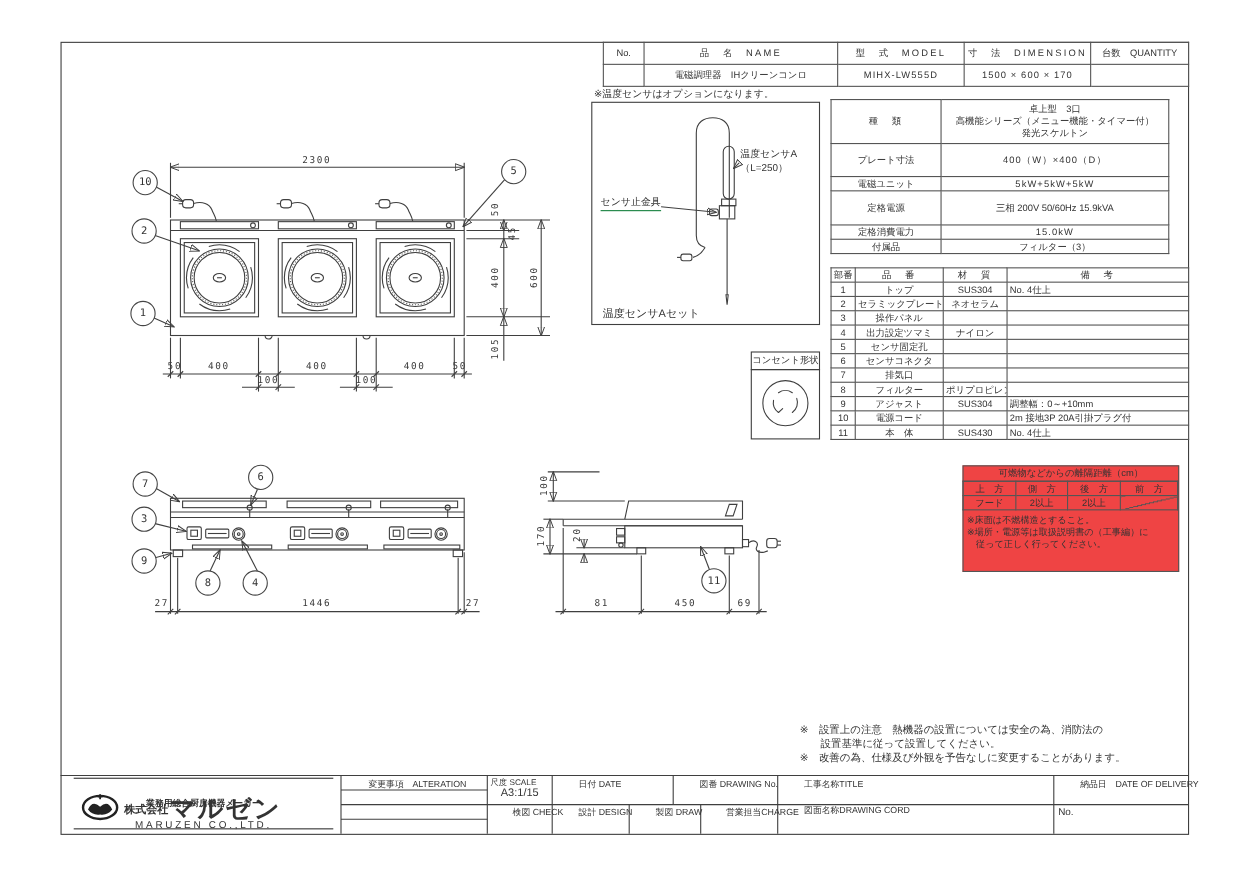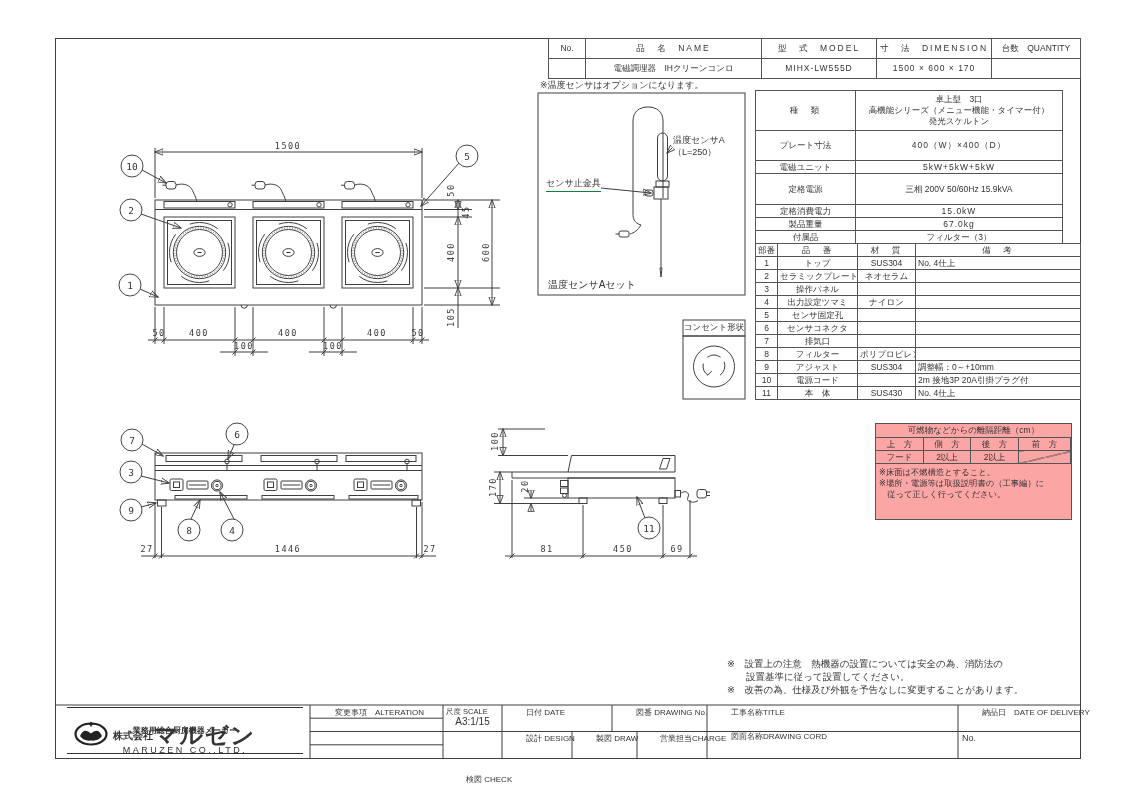--- a/index.html
+++ b/index.html
@@ -16,21 +16,21 @@
   .bal{position:absolute;z-index:3;width:21px;height:21px;border:1.2px solid #454545;border-radius:50%;
        background:#fff;display:flex;align-items:center;justify-content:center;
        font-family:"DejaVu Sans Mono",monospace;font-size:9.5px;color:#333;transform:translate(-50%,-50%);}
   table.t{border-collapse:collapse;table-layout:fixed;}
   table.t td{border:1px solid #555;font-size:8.5px;color:#333;padding:0 2px;overflow:hidden;
              white-space:nowrap;text-align:center;vertical-align:middle;line-height:11px;}
   .lsp{letter-spacing:2px;}
   .pre{white-space:pre-line;}
   .lbl{position:absolute;z-index:2;font-size:9px;color:#333;white-space:nowrap;}
   .small{font-size:8px;margin-left:20px;}
-  .clr-box{position:absolute;z-index:2;border:1px solid #555;background:#fca5a5;}
+  .clr-box{position:absolute;z-index:2;border:1px solid #555;background:#ef4444;}
   .diag{background:linear-gradient(to bottom right,transparent 48%,#555 48%,#555 52%,transparent 52%);}
 </style>
 </head>
 <body>
 
 <div class="page">
 
 <svg class="linework" width="1129" height="798">
   <defs>
     <pattern id="vent" width="3.2" height="7" patternUnits="userSpaceOnUse">
@@ -357,24 +357,20 @@
           <td>電磁ユニット</td>
           <td style="letter-spacing:1px">5kW+5kW+5kW</td>
         </tr>
   <tr style="height:31px">
           <td>定格電源</td>
           <td>三相 200V 50/60Hz 15.9kVA</td>
         </tr>
   <tr style="height:13px">
           <td>定格消費電力</td>
           <td style="letter-spacing:1px">15.0kW</td>
-        </tr>
-  <tr style="height:13px">
-          <td>製品重量</td>
-          <td style="letter-spacing:1px">67.0kg</td>
         </tr>
   <tr style="height:13px">
           <td>付属品</td>
           <td>フィルター（3）</td>
         </tr>
 </tbody>
     </table>
 
 <table class="t ov" style="left:755px;top:243px;width:325px;">
   <colgroup>
@@ -504,28 +500,28 @@
 <span class="ov" style="left:113px;top:729px;font-size:10px;font-weight:bold;">株式会社</span>
 <span class="ov" style="left:154px;top:720px;font-size:23px;font-weight:900;letter-spacing:2px;">マルゼン</span>
 <div class="ov" style="left:67px;top:745px;width:236px;text-align:center;font-size:9px;letter-spacing:2.5px;">MARUZEN CO.,LTD.</div>
 <span class="ov small" style="left:315px;top:707px;">変更事項　ALTERATION</span>
 <span class="ov" style="left:446px;top:707px;font-size:7.5px;">尺度 SCALE</span>
 <div class="ov" style="left:443px;top:716px;width:59px;text-align:center;font-size:10px;">A3:1/15</div>
 <span class="ov small" style="left:506px;top:707px;">日付 DATE</span>
 <span class="ov small" style="left:616px;top:707px;">図番 DRAWING No.</span>
 <span class="ov small" style="left:711px;top:707px;">工事名称TITLE</span>
 <span class="ov small" style="left:962px;top:707px;">納品日　DATE OF DELIVERY</span>
-<span class="ov small" style="left:446px;top:774px;">検図 CHECK</span>
+<span class="ov small" style="left:446px;top:733px;">検図 CHECK</span>
 <span class="ov small" style="left:506px;top:733px;">設計 DESIGN</span>
 <span class="ov small" style="left:576px;top:733px;">製図 DRAW</span>
 <span class="ov small" style="left:640px;top:733px;">営業担当CHARGE</span>
 <span class="ov small" style="left:711px;top:731px;text-align:right;">図面名称DRAWING CORD</span>
 <span class="ov" style="left:962px;top:733px;font-size:9px;">No.</span>
 
-<span class="dim" style="left:288px;top:146px;">1500</span>
+<span class="dim" style="left:288px;top:146px;">2300</span>
 <span class="dim v" style="left:451px;top:190px;">50</span>
 <span class="dim v" style="left:466px;top:212px;">45</span>
 <span class="dim v" style="left:451px;top:252px;">400</span>
 <span class="dim v" style="left:486px;top:252px;">600</span>
 <span class="dim v" style="left:451px;top:317px;">105</span>
 <span class="dim" style="left:159px;top:333px;">50</span>
 <span class="dim" style="left:199px;top:333px;">400</span>
 <span class="dim" style="left:288px;top:333px;">400</span>
 <span class="dim" style="left:377px;top:333px;">400</span>
 <span class="dim" style="left:418px;top:333px;">50</span>

